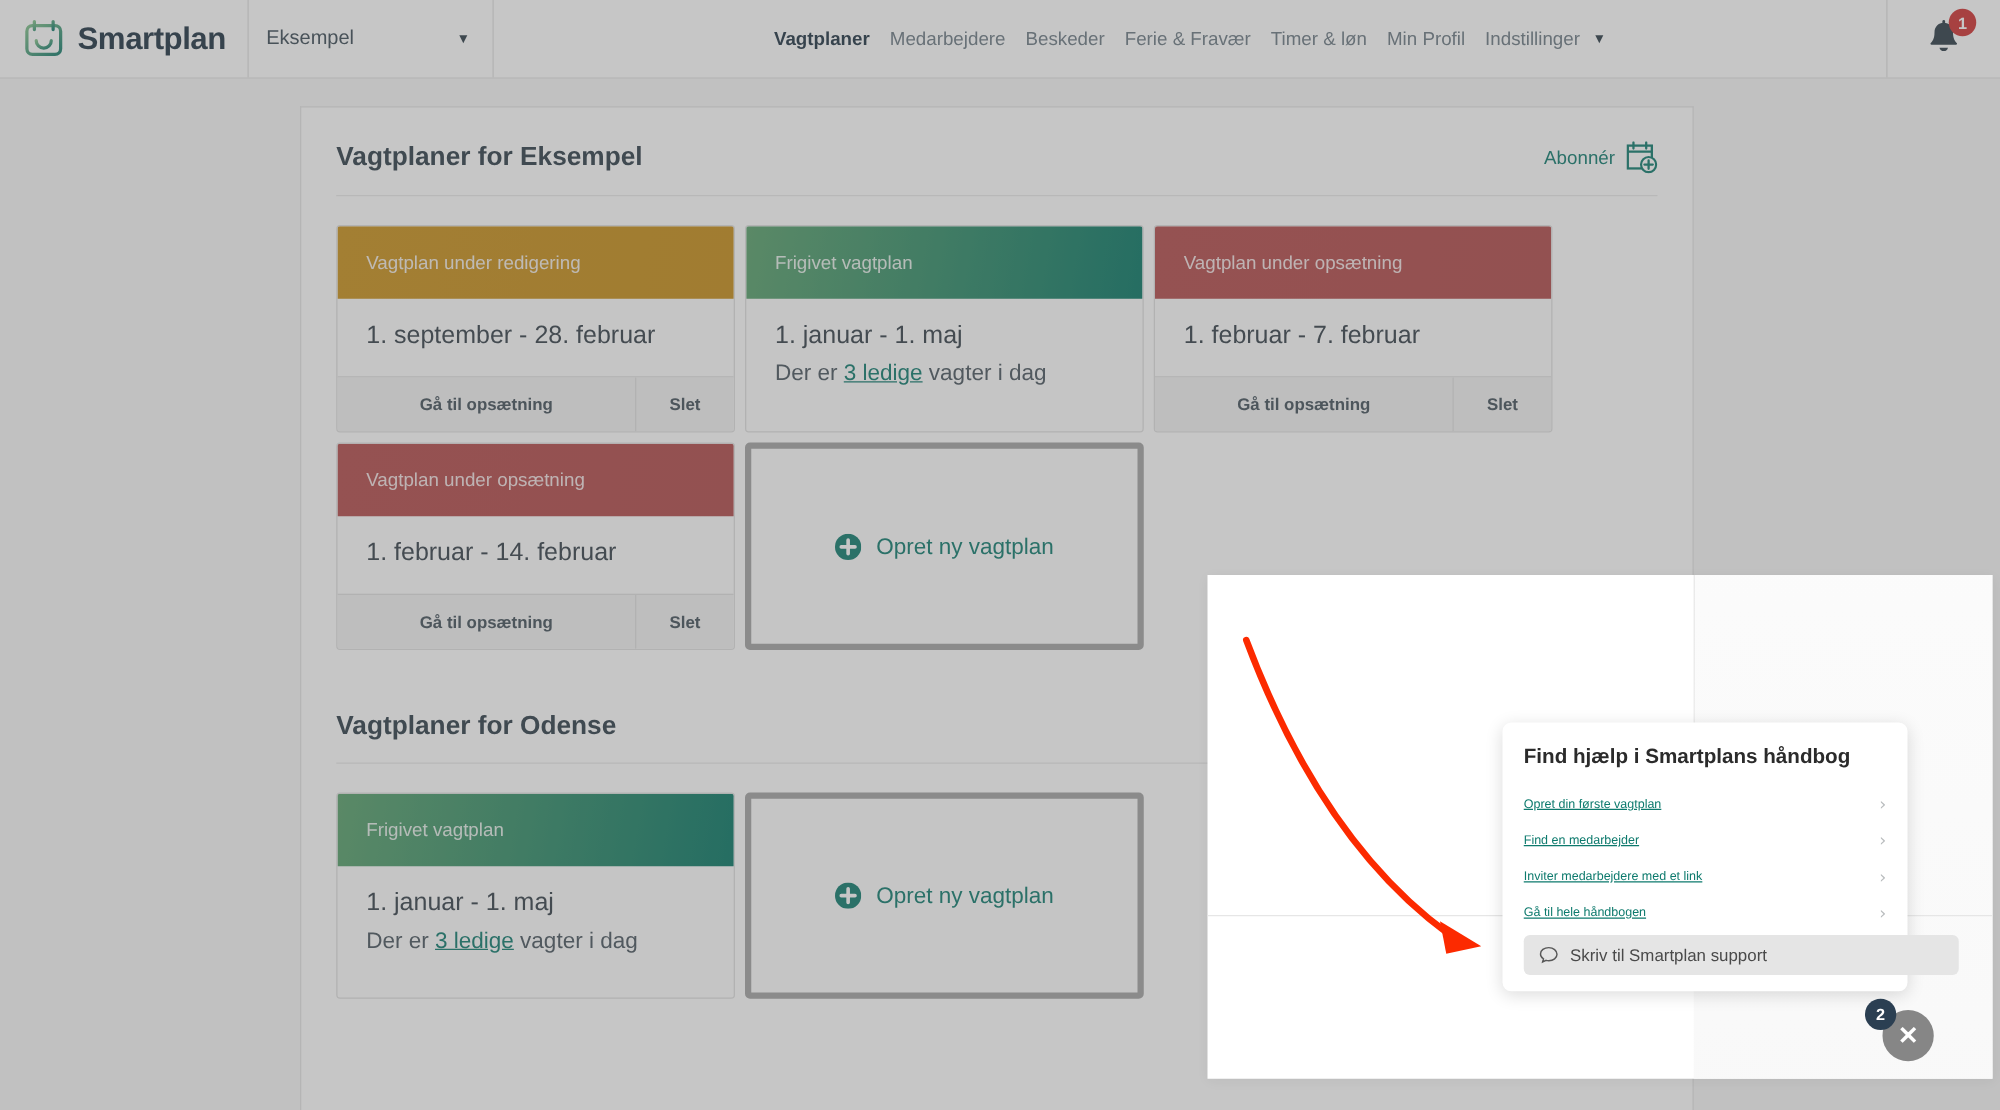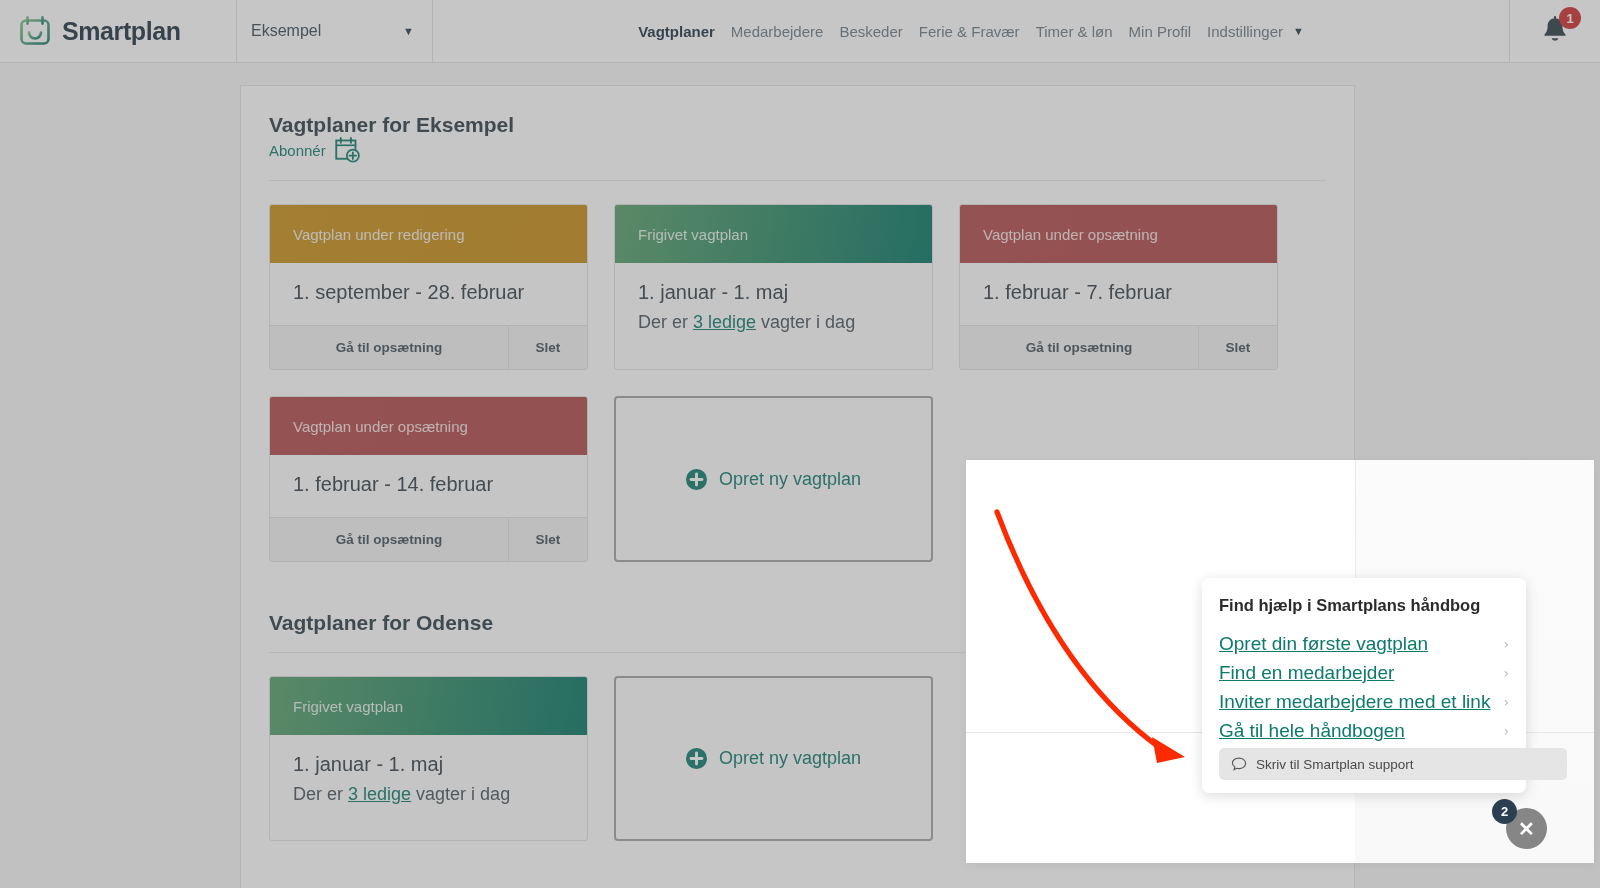--- a/index.html
+++ b/index.html
@@ -12,21 +12,21 @@
   #page { position: relative; width: 1600px; height: 888px; }
 
   
   .topbar {
     position: absolute; left: 0; top: 0; width: 1600px; height: 63px;
     background: #ffffff;
     border-bottom: 1px solid #e2e2e2;
     display: flex; align-items: stretch;
   }
   .brand {
-    width: 237px; height: 62px;
+    width: 199px; height: 62px;
     display: flex; align-items: center; gap: 10px;
     padding-left: 18px;
     border-right: 1px solid #e2e2e2;
   }
   .brand-logo { width: 34px; height: 34px; flex: none; }
   .brand-name {
     font-size: 25px; font-weight: bold; color: #1f3242;
     letter-spacing: -0.4px;
   }
   .org-select {
@@ -65,34 +65,33 @@
 
   
   .card {
     position: absolute; left: 240px; top: 85px; width: 1115px; height: 830px;
     background: #ffffff;
     border: 1px solid #e4e4e4;
     border-bottom: none;
   }
   .section { padding: 0 28px; }
   .section-head {
-    display: flex; align-items: flex-start; justify-content: space-between;
+    display: flex; align-items: center; justify-content: space-between;
     padding-top: 27px;
-    flex-direction: column;
   }
   .section-title { font-size: 21px; font-weight: bold; color: #2e3d48; }
   .subscribe {
     display: flex; align-items: center; gap: 9px;
     color: #0d7a6d; font-size: 15px;
   }
   .cal-add-icon { width: 25px; height: 26px; }
   .divider { height: 1px; background: #e9e9e9; margin-top: 17px; }
 
   .grid {
-    display: flex; flex-wrap: wrap; gap: 26px; padding-top: 23px;
+    display: flex; flex-wrap: wrap; gap: 8px; padding-top: 23px;
   }
   .plan {
     width: 319px; background: #fdfdfd;
     border: 1px solid #e0e0e0;
     border-radius: 3px;
     overflow: hidden;
     display: flex; flex-direction: column;
   }
   .plan-head {
     height: 58px; display: flex; align-items: center;
@@ -110,21 +109,21 @@
   .plan-btn {
     flex: 1; height: 43px; display: flex; align-items: center; justify-content: center;
     font-size: 13.5px; font-weight: bold; color: #43505a;
     background: #f2f2f2;
   }
   .plan-btn.slet { flex: none; width: 79px; border-left: 1px solid #e0e0e0; }
   .plan-body.tall { min-height: 101px; }
 
   .plan-new {
     width: 319px; min-height: 165px;
-    border: 2px solid #a3a3a3; border-radius: 4px;
+    border: 5px solid #a3a3a3; border-radius: 4px;
     background: #fdfdfd;
     display: flex; align-items: center; justify-content: center;
   }
   .plan-new.short { min-height: 165px; }
   .new-inner { display: flex; align-items: center; gap: 12px; color: #0d7a6d; font-size: 18px; }
   .plus-circle { width: 21px; height: 21px; flex: none; }
 
   
   .dim {
     position: absolute; left: 0; top: 0; width: 1600px; height: 888px;
@@ -160,21 +159,21 @@
     box-shadow: 0 3px 14px rgba(0,0,0,0.14);
     z-index: 60;
     padding: 18px 17px 0 17px;
   }
   .help-title { font-size: 16.5px; font-weight: bold; color: #2b2b2b; margin-bottom: 14px; }
   .help-row {
     display: flex; align-items: center; justify-content: space-between;
     height: 29px;
   }
   .help-row a {
-    font-size: 19px; color: #0d7a6d; text-decoration: underline;
+    font-size: 10px; color: #0d7a6d; text-decoration: underline;
   }
   .chev { color: #b9bcbe; font-size: 14px; font-family: "DejaVu Sans", sans-serif; }
   .support-btn {
     position: absolute; left: 17px; bottom: 13px; width: 348px; height: 32px;
     background: #e5e5e5; border-radius: 5px;
     display: flex; align-items: center; gap: 9px;
     padding-left: 12px;
     font-size: 13.5px; color: #4a4a4a;
   }
   .bubble-icon { width: 16px; height: 16px; flex: none; }

